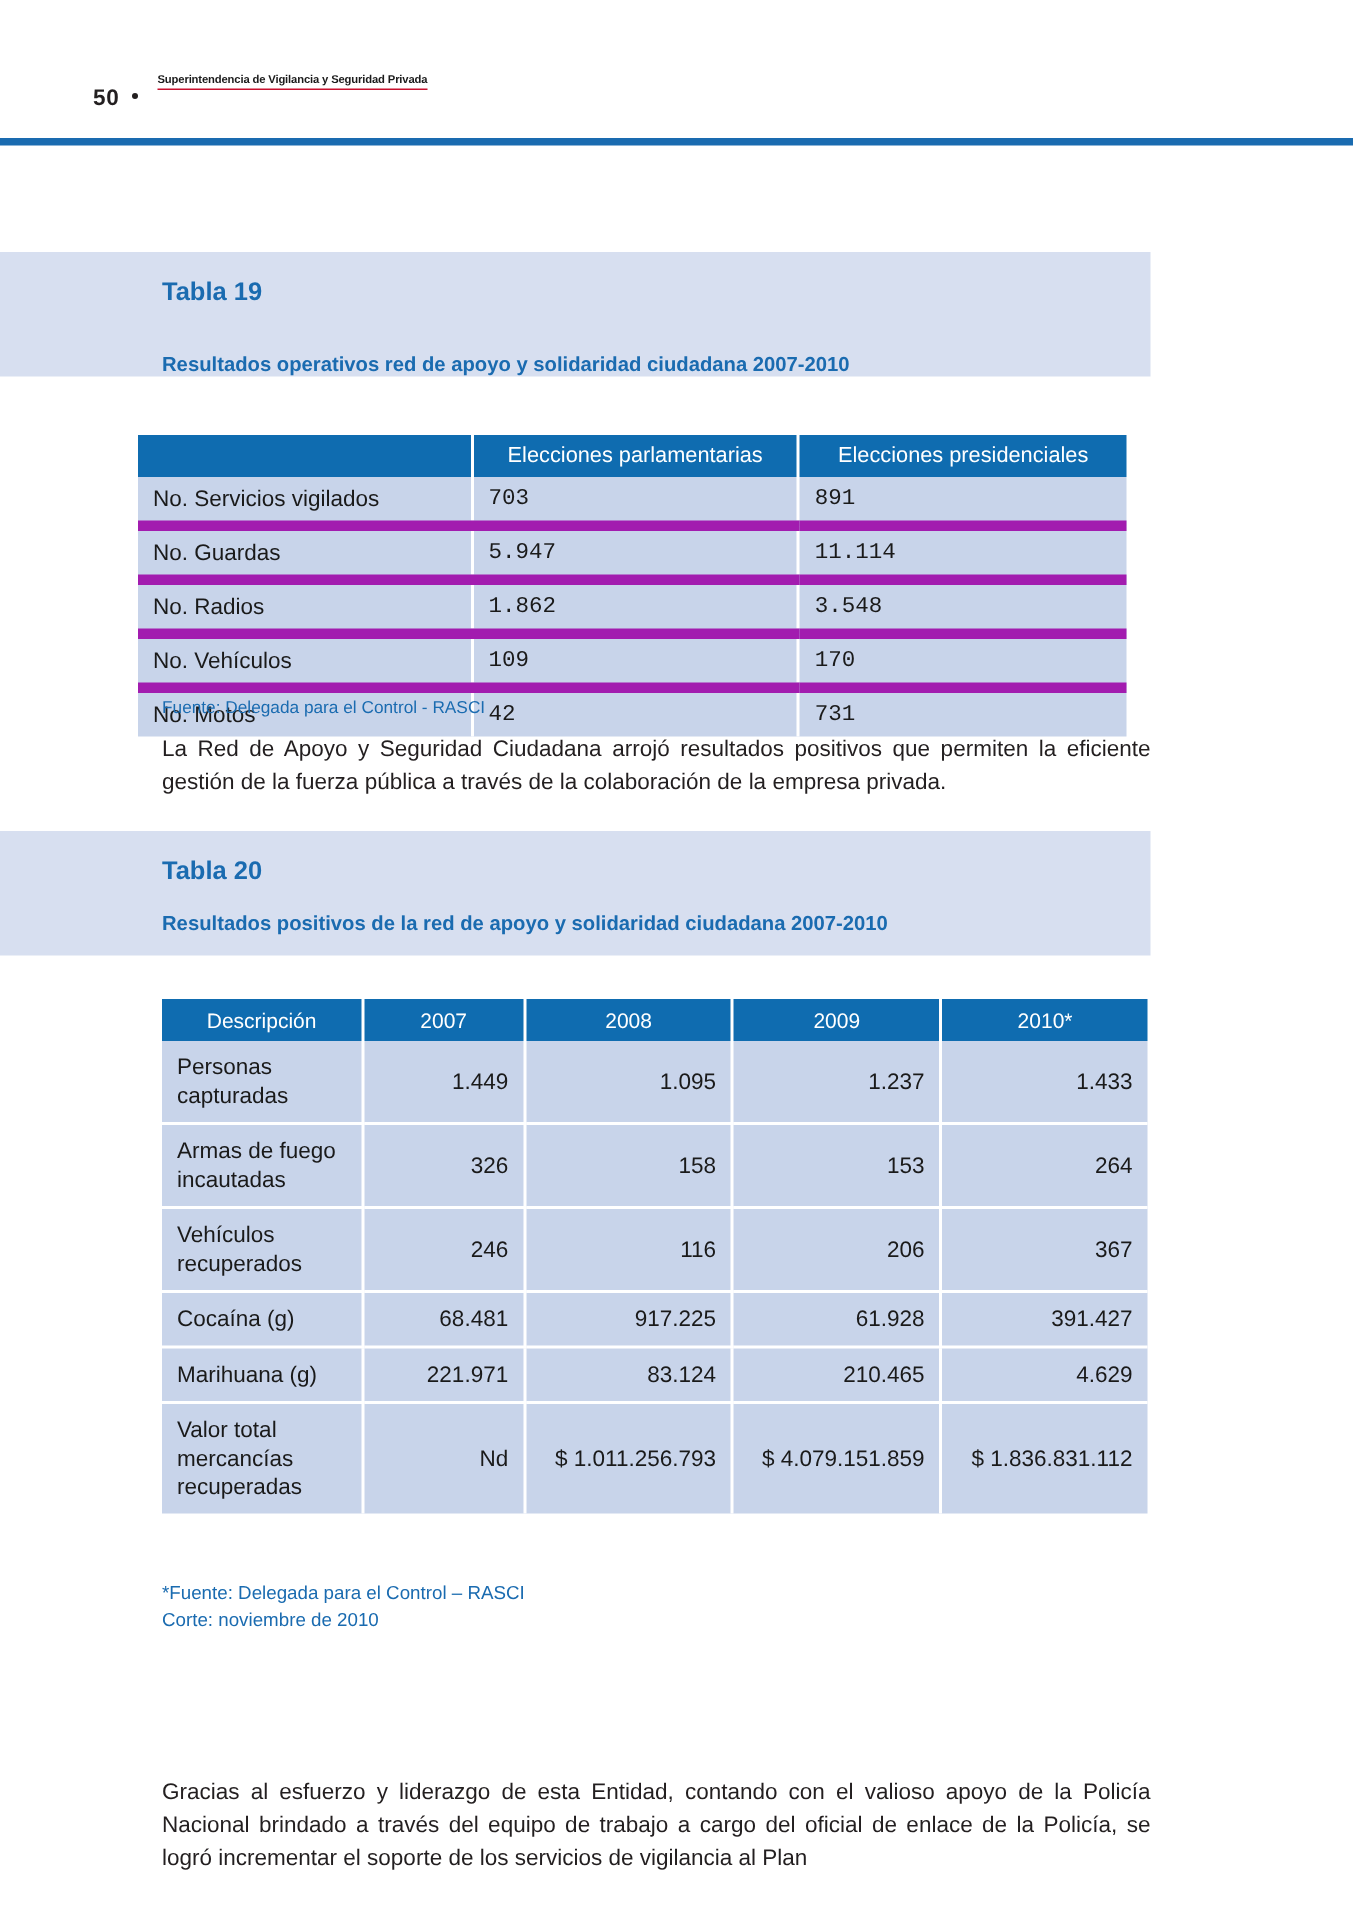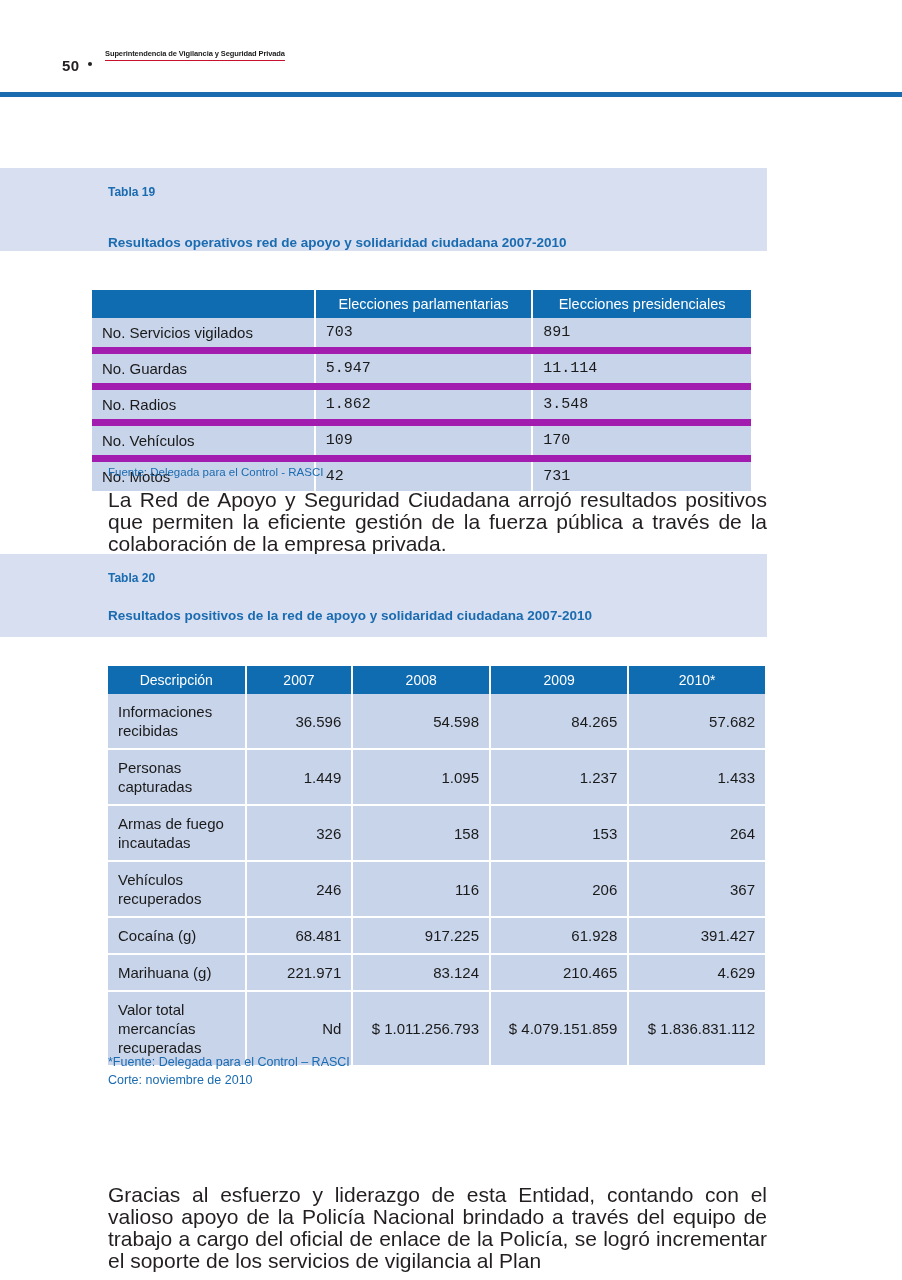--- a/index.html
+++ b/index.html
@@ -77,21 +77,21 @@
   
   .caption-block {
     position: absolute;
     left: 0;
     width: 767px;
     background: #d7dff0;
   }
   .caption-label {
     position: absolute;
     left: 108px;
-    font-size: 12px;
+    font-size: 17px;
     font-weight: bold;
     color: #1a6bb0;
   }
   .caption-title {
     position: absolute;
     left: 108px;
     font-size: 13.5px;
     font-weight: bold;
     color: #1a6bb0;
   }
@@ -145,21 +145,21 @@
   .source-note {
     position: absolute;
     left: 108px;
     font-size: 11.5px;
     color: #1a6bb0;
   }
   .body-par {
     position: absolute;
     left: 108px;
     width: 659px;
-    font-size: 21px;
+    font-size: 15px;
     line-height: 22px;
     color: #231f20;
     text-align: justify;
   }
 
   
   #table20 {
     left: 108px;
     top: 666px;
     width: 657px;
@@ -269,27 +269,20 @@
     <tr>
       <th style="width:135px;">Descripción</th>
       <th style="width:90px;">2007</th>
       <th style="width:137px;">2008</th>
       <th style="width:137px;">2009</th>
       <th style="width:137px;">2010*</th>
     </tr>
   </thead>
   <tbody>
     <tr>
-      <td class="desc">Informaciones recibidas</td>
-      <td class="num">36.596</td>
-      <td class="num">54.598</td>
-      <td class="num">84.265</td>
-      <td class="num">57.682</td>
-    </tr>
-    <tr>
       <td class="desc">Personas capturadas</td>
       <td class="num">1.449</td>
       <td class="num">1.095</td>
       <td class="num">1.237</td>
       <td class="num">1.433</td>
     </tr>
     <tr>
       <td class="desc">Armas de fuego incautadas</td>
       <td class="num">326</td>
       <td class="num">158</td>

